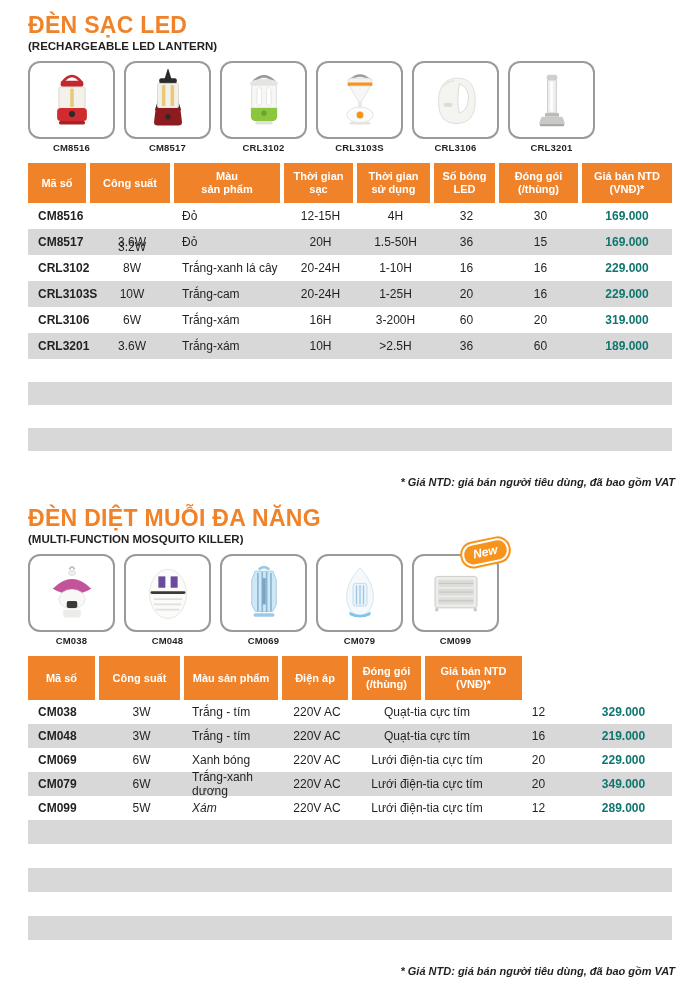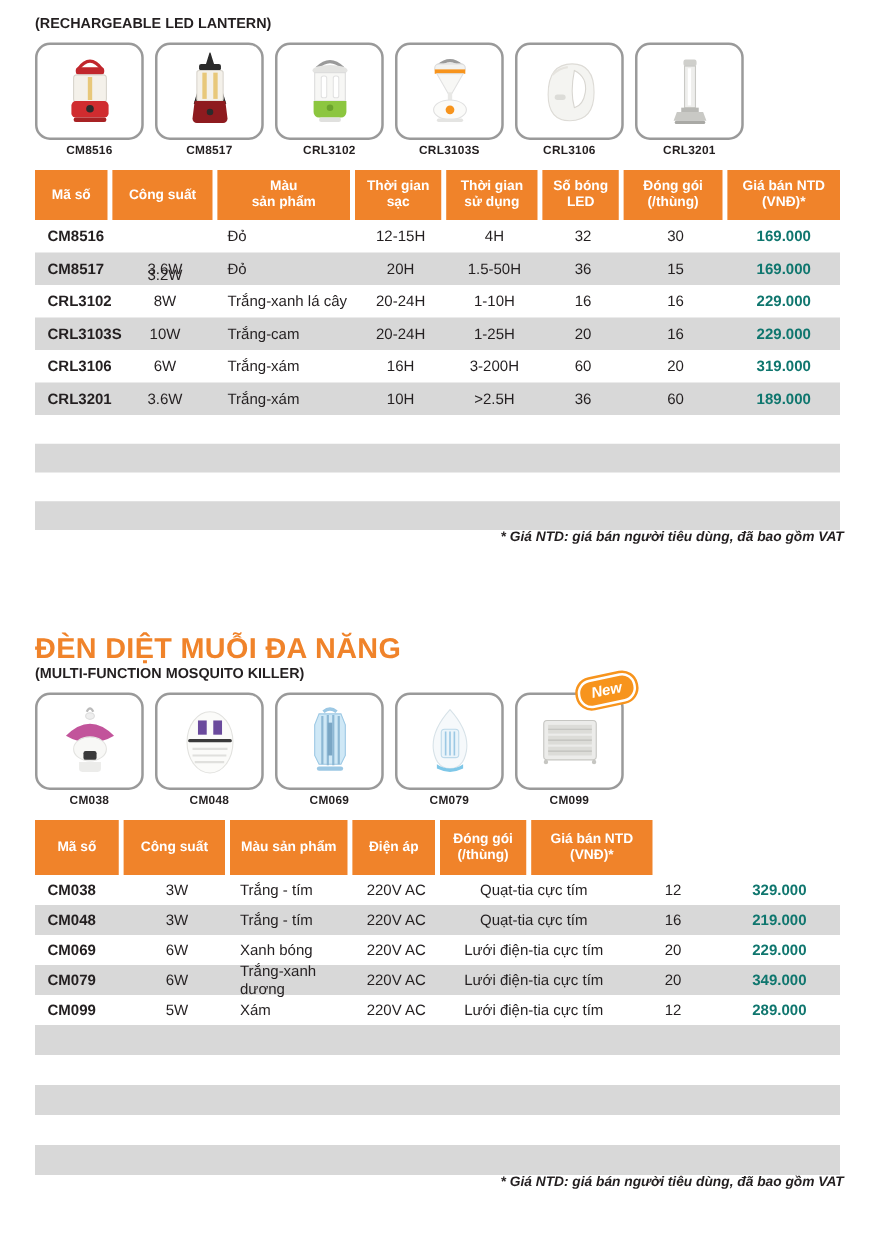--- a/index.html
+++ b/index.html
@@ -30,28 +30,29 @@
   .t1 .th { height:44px; }
   .tr { display:flex; }
   .t0 .tr { height:26px; }
   .t1 .tr { height:24px; }
   .t0 .tr.empty { height:23px; }
   .tr.alt { background:#d8d8d8; }
   .td { font-size:12px; display:flex; align-items:center; justify-content:center; box-sizing:border-box; }
   .td.l { justify-content:flex-start; padding-left:8px; }
   .td.code { justify-content:flex-start; padding-left:10px; font-weight:bold; }
   .td.price { color:#0f766e; font-weight:bold; }
-  .footnote { text-align:right; font-size:11px; font-style:italic; font-weight:bold; margin-top:0; }
+  .footnote { text-align:right; font-size:11px; font-style:italic; font-weight:bold; margin-top:25px; }
 </style>
 </head>
 <body>
 
 <div class="page">
 
   <section class="section" id="sec0">
+    <h1 class="sec-title">ĐÈN SẠC LED</h1>
     <div class="sec-sub">(RECHARGEABLE LED LANTERN)</div>
     <div class="cards">
         <div class="card-wrap">
           <div class="card">
             <span>
               <svg viewBox="0 0 80 70">
                 <path d="M29 15 Q40 0 51 15" fill="none" stroke="#c1272d" stroke-width="3"></path>
                 <rect x="27" y="13" width="26" height="7" rx="3" fill="#c1272d"></rect>
                 <rect x="25" y="20" width="30" height="25" rx="3" fill="#f4f1ea" stroke="#d8d4cc"></rect>
                 <rect x="38" y="22" width="4" height="21" fill="#e8c87a"></rect>
@@ -348,21 +349,21 @@
           <div class="td " style="width: 85px;">6W</div>
           <div class="td l" style="width: 98px;">Trắng-xanh dương</div>
           <div class="td " style="width: 70px;">220V AC</div>
           <div class="td " style="width: 150px;">Lưới điện-tia cực tím</div>
           <div class="td " style="width: 73px;">20</div>
           <div class="td price" style="width: 97px;">349.000</div>
         </div>
         <div class="tr">
           <div class="td code" style="width: 71px;">CM099</div>
           <div class="td " style="width: 85px;">5W</div>
-          <div class="td l" style="width: 98px;">Xám</div>
+          <div class="td l" style="width: 98px; font-style: italic;">Xám</div>
           <div class="td " style="width: 70px;">220V AC</div>
           <div class="td " style="width: 150px;">Lưới điện-tia cực tím</div>
           <div class="td " style="width: 73px;">12</div>
           <div class="td price" style="width: 97px;">289.000</div>
         </div>
         <div class="tr empty alt"></div>
         <div class="tr empty"></div>
         <div class="tr empty alt"></div>
         <div class="tr empty"></div>
         <div class="tr empty alt"></div>

